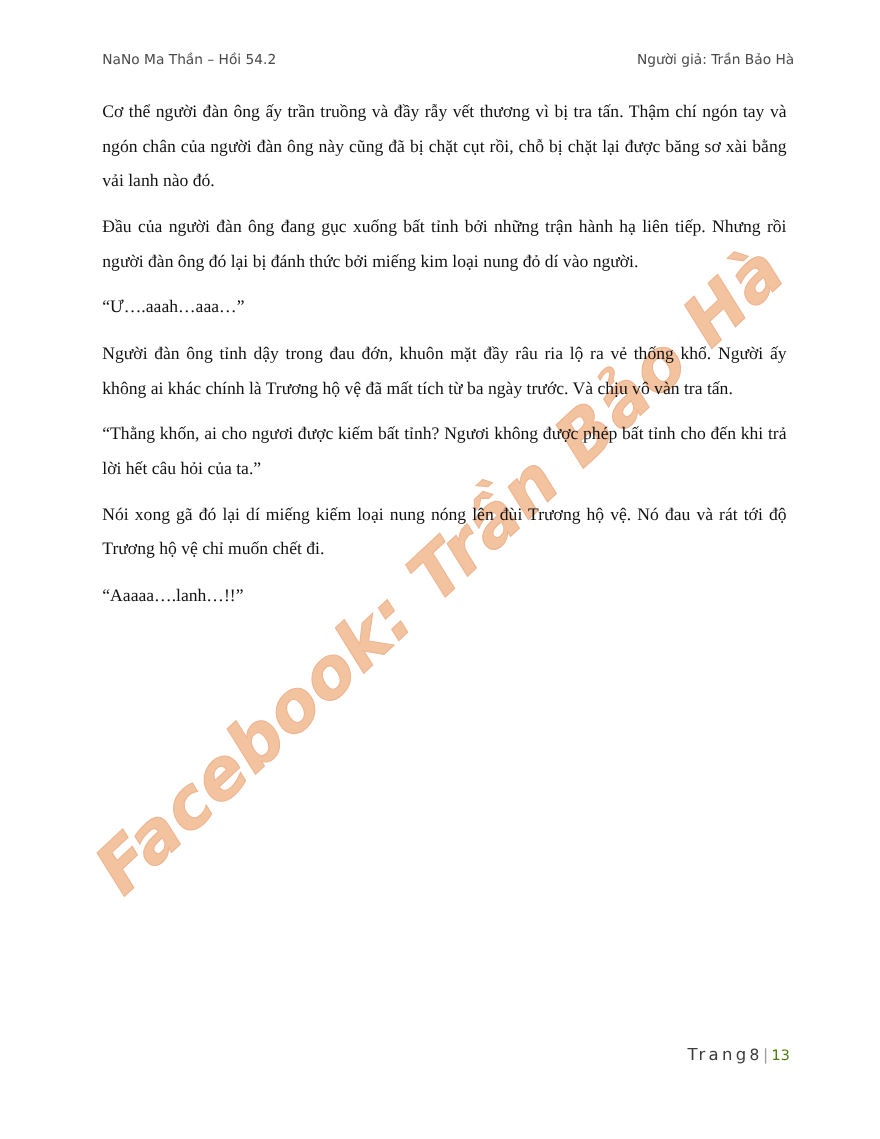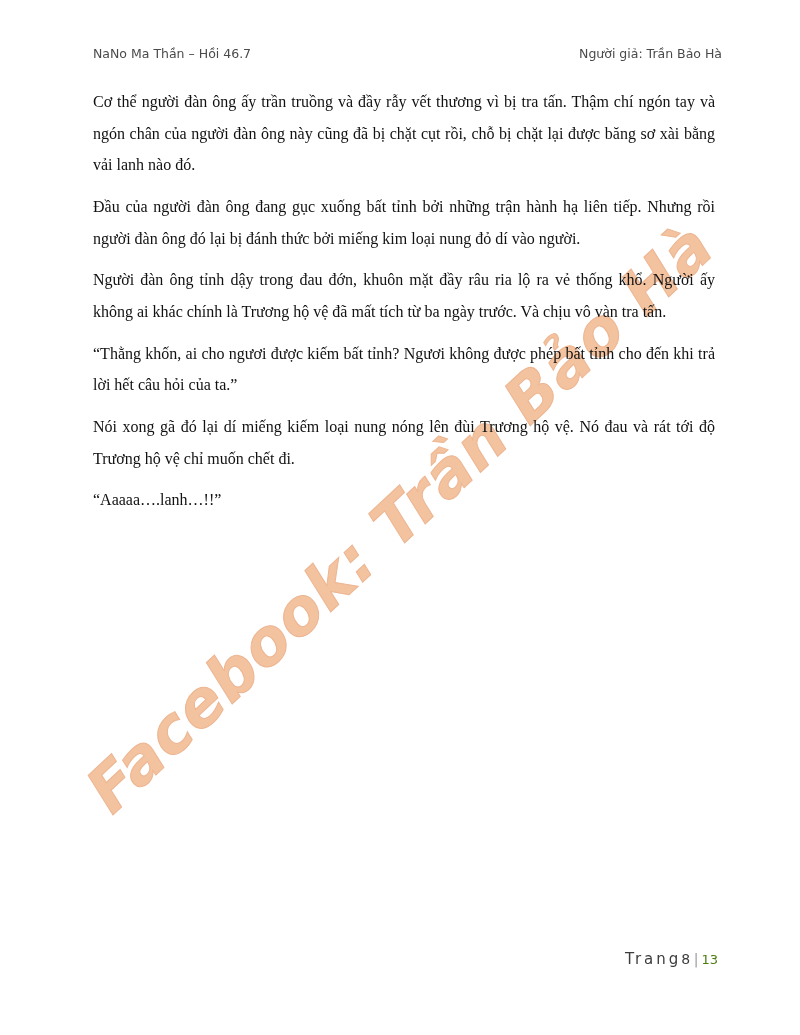--- a/index.html
+++ b/index.html
@@ -110,27 +110,28 @@
 </head>
 <body>
 
 <div class="page">
 
   <div class="watermark-layer">
     <div class="watermark-text">Facebook: Trần Bảo Hà</div>
   </div>
 
   <div class="header">
-    <span class="header-left">NaNo Ma Thần – Hồi 46.7</span>
+    <span class="header-left">NaNo Ma Thần – Hồi 54.2</span>
     <span class="header-right">Người giả: Trần Bảo Hà</span>
   </div>
 
   <div class="content">
     <p class="para">Cơ thể người đàn ông ấy trần truồng và đầy rẫy vết thương vì bị tra tấn. Thậm chí ngón tay và ngón chân của người đàn ông này cũng đã bị chặt cụt rồi, chỗ bị chặt lại được băng sơ xài bằng vải lanh nào đó.</p>
     <p class="para">Đầu của người đàn ông đang gục xuống bất tỉnh bởi những trận hành hạ liên tiếp. Nhưng rồi người đàn ông đó lại bị đánh thức bởi miếng kim loại nung đỏ dí vào người.</p>
+    <p class="para dialog">“Ư….aaah…aaa…”</p>
     <p class="para">Người đàn ông tỉnh dậy trong đau đớn, khuôn mặt đầy râu ria lộ ra vẻ thống khổ. Người ấy không ai khác chính là Trương hộ vệ đã mất tích từ ba ngày trước. Và chịu vô vàn tra tấn.</p>
     <p class="para">“Thằng khốn, ai cho ngươi được kiếm bất tỉnh? Ngươi không được phép bất tỉnh cho đến khi trả lời hết câu hỏi của ta.”</p>
     <p class="para">Nói xong gã đó lại dí miếng kiếm loại nung nóng lên đùi Trương hộ vệ. Nó đau và rát tới độ Trương hộ vệ chỉ muốn chết đi.</p>
     <p class="para dialog">“Aaaaa….lanh…!!”</p>
   </div>
 
   <div class="footer">
     <span class="trang-word">Trang</span><span class="page-num">8</span><span class="sep">|</span><span class="page-total">13</span>
   </div>
 

